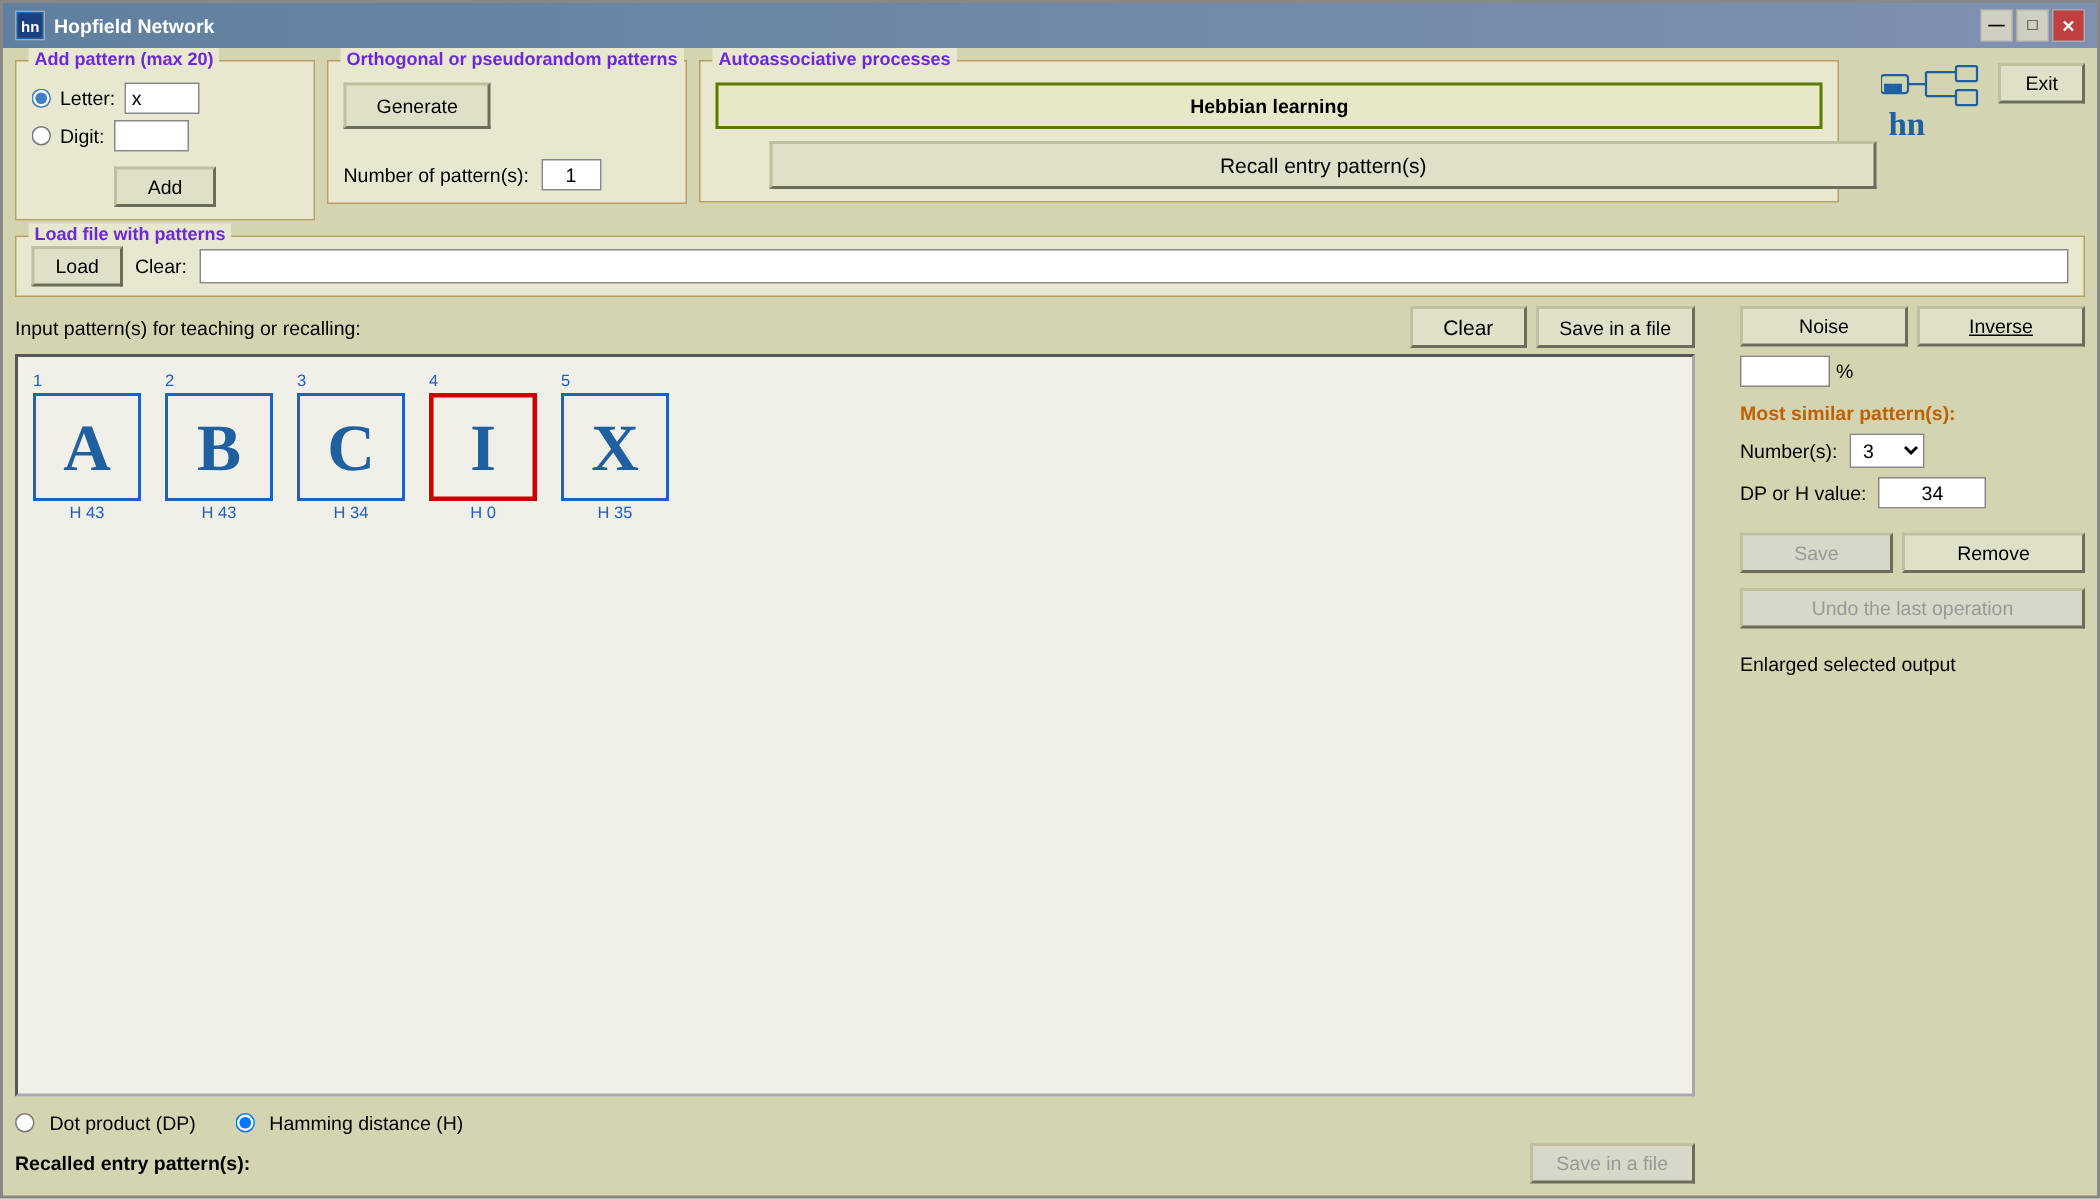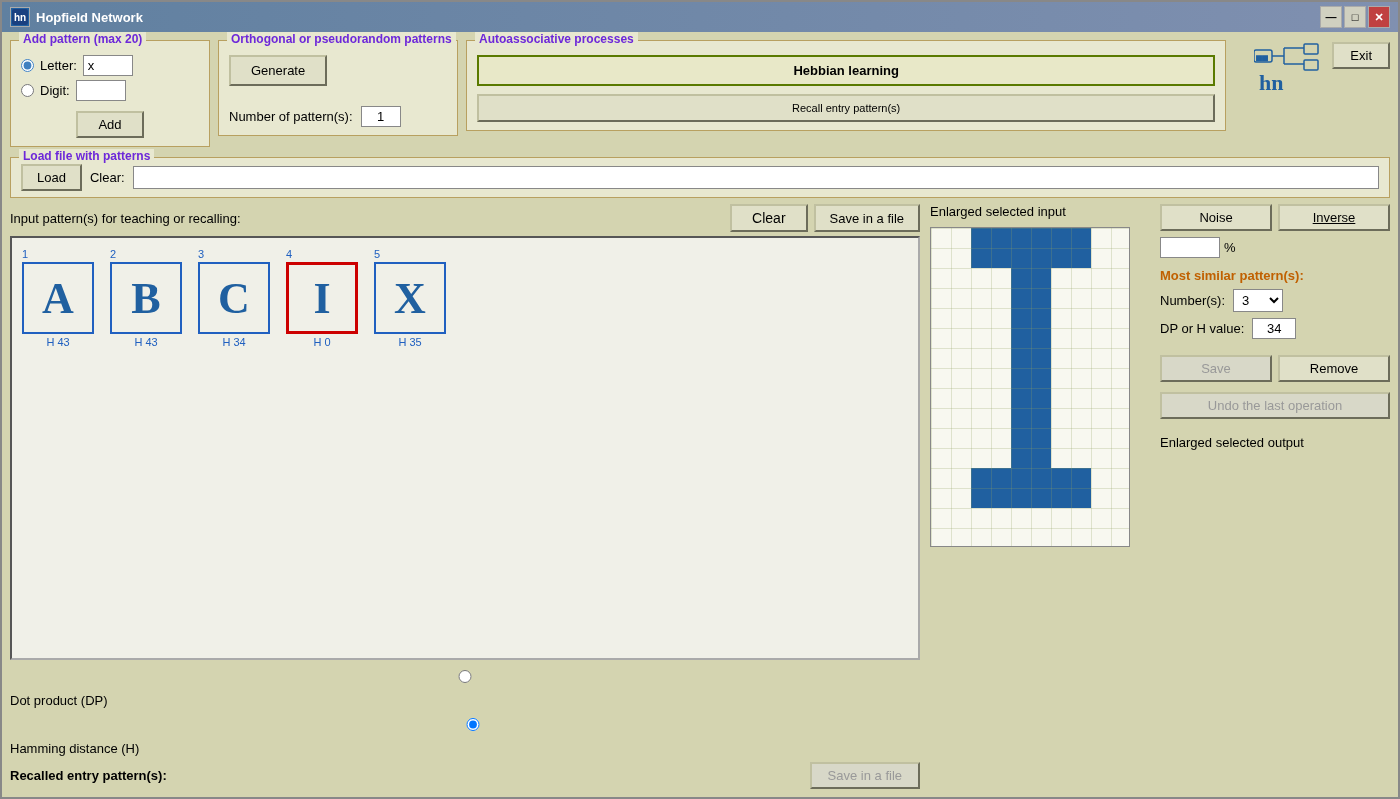--- a/index.html
+++ b/index.html
@@ -143,23 +143,24 @@
       font-size: 13px;
       font-weight: bold;
       cursor: pointer;
       margin-bottom: 8px;
       width: 100%;
     }
     .recall-btn {
       border: 2px outset #c0c0a0;
       background: #e0e0c8;
       padding: 6px 20px;
-      font-size: 11px;
+      font-size: 14px;
       cursor: pointer;
       width: 100%;
+      margin-left: 36px;
     }
     .num-patterns-row {
       display: flex;
       align-items: center;
       gap: 8px;
       margin-top: 8px;
     }
     .load-panel {
       border: 1px solid #b8a060;
       background: #e8e8d0;
@@ -285,21 +286,21 @@
     }
     .similar-label { font-size: 13px; }
     .num-select {
       border: 1px solid #888;
       background: white;
       padding: 2px 4px;
       font-size: 13px;
       width: 50px;
     }
     .dp-value-input {
-      width: 44px;
+      width: 72px;
       border: 1px solid #888;
       background: white;
       padding: 2px 4px;
       font-size: 13px;
       text-align: center;
     }
     .save-remove-row {
       display: flex;
       gap: 6px;
     }
@@ -315,23 +316,23 @@
       border: 2px outset #c0c0a0;
       background: #d8d8c8;
       color: #999;
       padding: 4px 0;
       font-size: 13px;
       cursor: default;
       width: 100%;
     }
     .bottom-row {
       display: flex;
+      align-items: center;
       gap: 10px;
       padding: 4px 0;
-      flex-direction: column;
     }
     .recalled-label {
       font-weight: bold;
       font-size: 13px;
     }
     .enlarged-output-label {
       font-size: 13px;
     }
     .top-panels {
       display: flex;
@@ -486,42 +487,20 @@
           <span>Dot product (DP)</span>
           <input type="radio" name="distance" checked="" style="margin-left: 16px;">
           <span>Hamming distance (H)</span>
         </div>
         <div style="display:flex; align-items:center; justify-content:space-between; margin-top:2px;">
           <span class="recalled-label">Recalled entry pattern(s):</span>
           <button class="btn-disabled">Save in a file</button>
         </div>
       </div>
 
-      <div style="display:flex; flex-direction:column; gap:4px;">
-        <span class="enlarged-title">Enlarged selected input</span>
-        <div style="border:1px solid #888; background:#f8f8f0; width:200px; height:320px; overflow:hidden;">
-          
-          <svg width="200" height="320" viewBox="0 0 200 320">
-
-            <defs>
-              <pattern id="grid" width="20" height="20" patternUnits="userSpaceOnUse">
-                <path d="M 20 0 L 0 0 0 20" fill="none" stroke="#90a060" stroke-width="0.5"></path>
-              </pattern>
-            </defs>
-
-            <rect x="40" y="0" width="120" height="40" fill="#2060a0"></rect>
-
-            <rect x="80" y="40" width="40" height="200" fill="#2060a0"></rect>
-
-            <rect x="40" y="240" width="120" height="40" fill="#2060a0"></rect>
-
-            <rect x="0" y="0" width="200" height="320" fill="url(#grid)"></rect>
-          </svg>
-        </div>
-      </div>
 
       <div class="right-section controls-section">
 
         <div class="noise-inverse-row">
           <button class="btn" style="flex:1; padding:4px 8px;">Noise</button>
           <button class="btn" style="flex:1; padding:4px 8px;text-decoration:underline;">Inverse</button>
         </div>
 
         <div class="pct-row">
           <input type="text" class="pct-input" style="">
@@ -541,21 +520,21 @@
             </select>
           </div>
           <div class="similar-row" style="margin-top:6px;">
             <span class="similar-label">DP or H value:</span>
             <input type="text" class="dp-value-input" value="34" style="">
           </div>
         </div>
 
         <div class="save-remove-row" style="margin-top:10px;">
           <button class="btn-disabled" style="flex:1; padding:4px 8px;">Save</button>
-          <button class="btn" style="flex:1; padding:4px 8px;">Remove</button>
+          <button class="btn" style="flex:1; padding:4px 18px;">Remove</button>
         </div>
 
         <button class="undo-btn" style="margin-top:4px;">Undo the last operation</button>
 
         <div style="margin-top:10px;">
           <span class="enlarged-output-label">Enlarged selected output</span>
         </div>
       </div>
     </div>
   </div>

